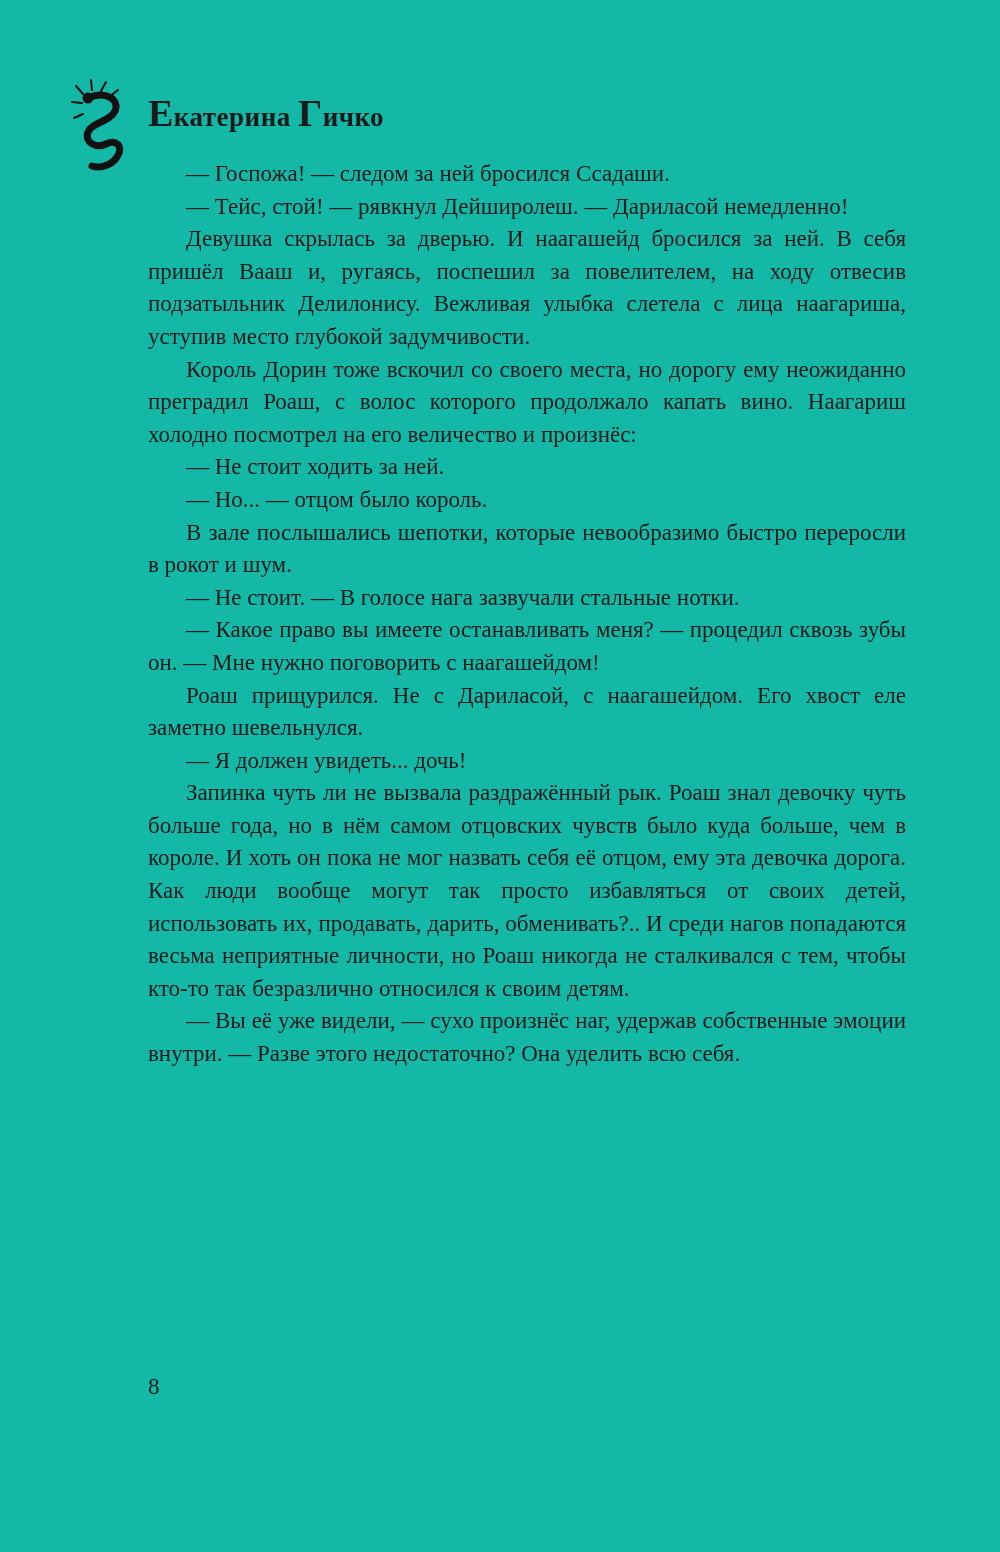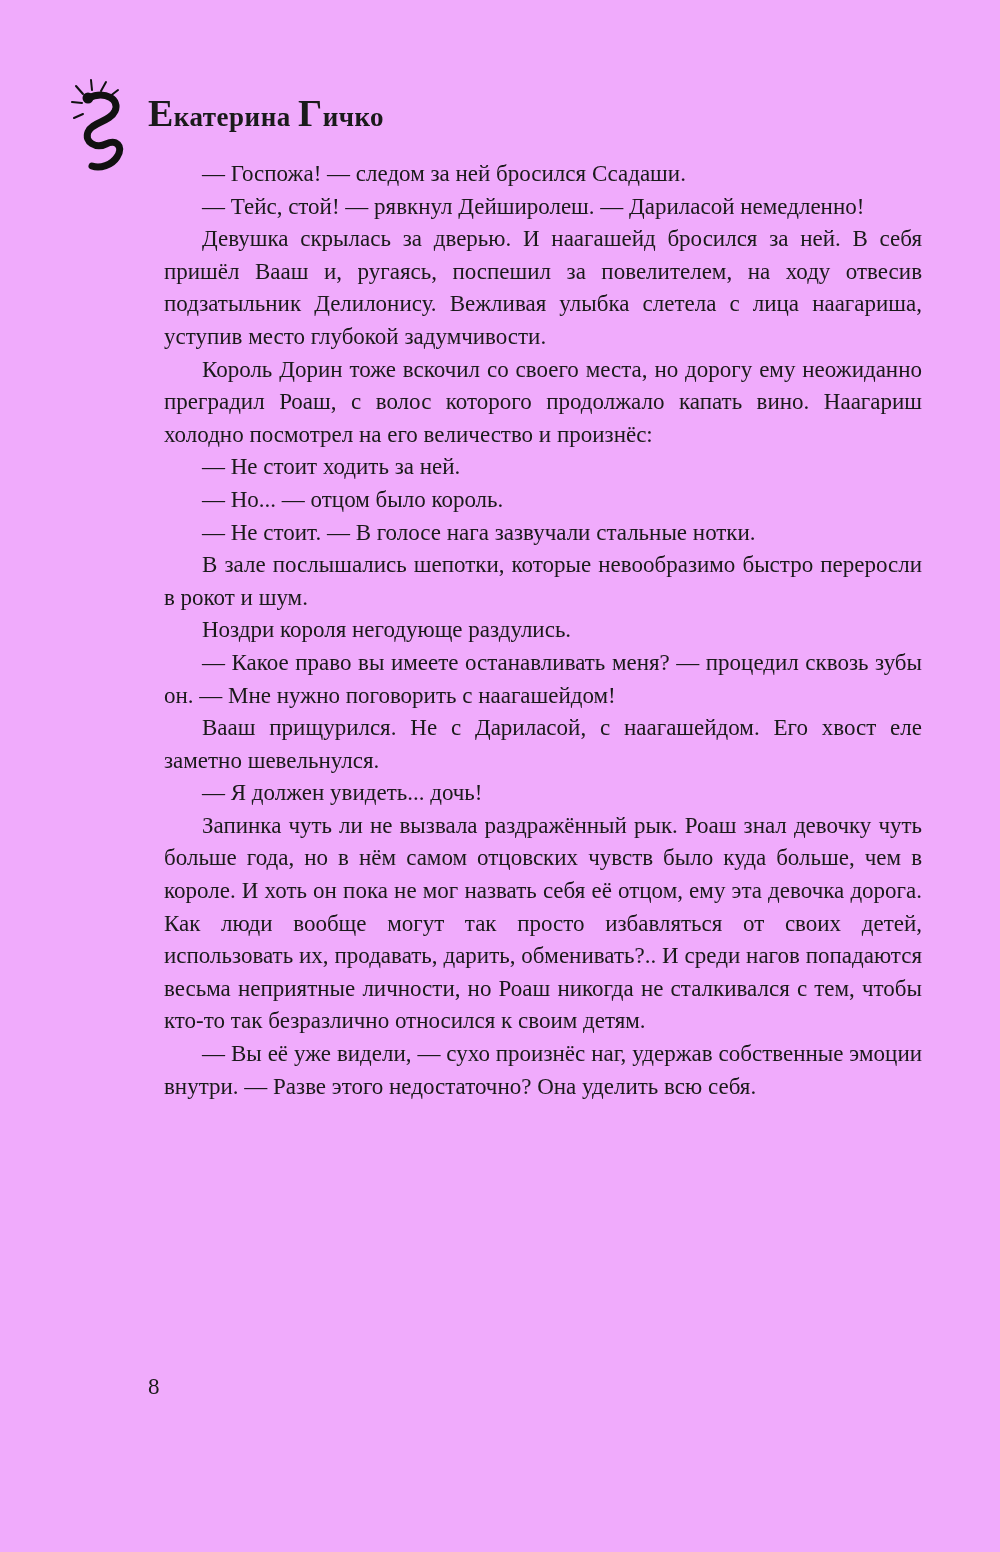--- a/index.html
+++ b/index.html
@@ -5,21 +5,21 @@
   html, body {
     margin: 0;
     padding: 0;
     background: #e8e8e8;
   }
   .page {
     position: relative;
     width: 1000px;
     height: 1552px;
     margin: 0 auto;
-    background: #f0abfc;
+    background: #14b8a6;
     color: #1a1a1a;
     font-family: "Liberation Serif", "DejaVu Serif", serif;
     overflow: hidden;
   }
   .ornament {
     position: absolute;
     left: 70px;
     top: 78px;
     width: 70px;
     height: 100px;
@@ -39,21 +39,20 @@
   }
   .body-text {
     position: absolute;
     left: 148px;
     top: 158px;
     width: 758px;
     font-size: 23px;
     line-height: 32.6px;
     text-align: justify;
     hyphens: auto;
-    margin-left: 16px;
     -webkit-hyphens: auto;
   }
   .body-text p {
     margin: 0;
     padding: 0;
     text-indent: 38px;
   }
   .page-number {
     position: absolute;
     left: 148px;
@@ -86,25 +85,24 @@
     <span class="initial">Г</span><span>ичко</span>
   </div>
 
   <div class="body-text">
     <p>— Госпожа! — следом за ней бросился Ссадаши.</p>
     <p>— Тейс, стой! — рявкнул Дейширолеш. — Дариласой немедленно!</p>
     <p>Девушка скрылась за дверью. И наагашейд бросился за ней. В себя пришёл Вааш и, ругаясь, поспешил за повелителем, на ходу отвесив подзатыльник Делилонису. Вежливая улыбка слетела с лица наагариша, уступив место глубокой задумчивости.</p>
     <p>Король Дорин тоже вскочил со своего места, но дорогу ему неожиданно преградил Роаш, с волос которого продолжало капать вино. Наагариш холодно посмотрел на его величество и произнёс:</p>
     <p>— Не стоит ходить за ней.</p>
     <p>— Но... — отцом было король.</p>
+    <p>В зале послышались шепотки, которые невообразимо быстро переросли в рокот и шум.</p>
     <p>— Не стоит. — В голосе нага зазвучали стальные нотки.</p>
-    <p>В зале послышались шепотки, которые невообразимо быстро переросли в рокот и шум.</p>
-    <p>Ноздри короля негодующе раздулись.</p>
     <p>— Какое право вы имеете останавливать меня? — процедил сквозь зубы он. — Мне нужно поговорить с наагашейдом!</p>
-    <p>Вааш прищурился. Не с Дариласой, с наагашейдом. Его хвост еле заметно шевельнулся.</p>
+    <p>Роаш прищурился. Не с Дариласой, с наагашейдом. Его хвост еле заметно шевельнулся.</p>
     <p>— Я должен увидеть... дочь!</p>
     <p>Запинка чуть ли не вызвала раздражённый рык. Роаш знал девочку чуть больше года, но в нём самом отцовских чувств было куда больше, чем в короле. И хоть он пока не мог назвать себя её отцом, ему эта девочка дорога. Как люди вообще могут так просто избавляться от своих детей, использовать их, продавать, дарить, обменивать?.. И среди нагов попадаются весьма неприятные личности, но Роаш никогда не сталкивался с тем, чтобы кто-то так безразлично относился к своим детям.</p>
     <p>— Вы её уже видели, — сухо произнёс наг, удержав собственные эмоции внутри. — Разве этого недостаточно? Она уделить всю себя.</p>
   </div>
 
   <div class="page-number">8</div>
 
 </div>
 
 </body></html>

